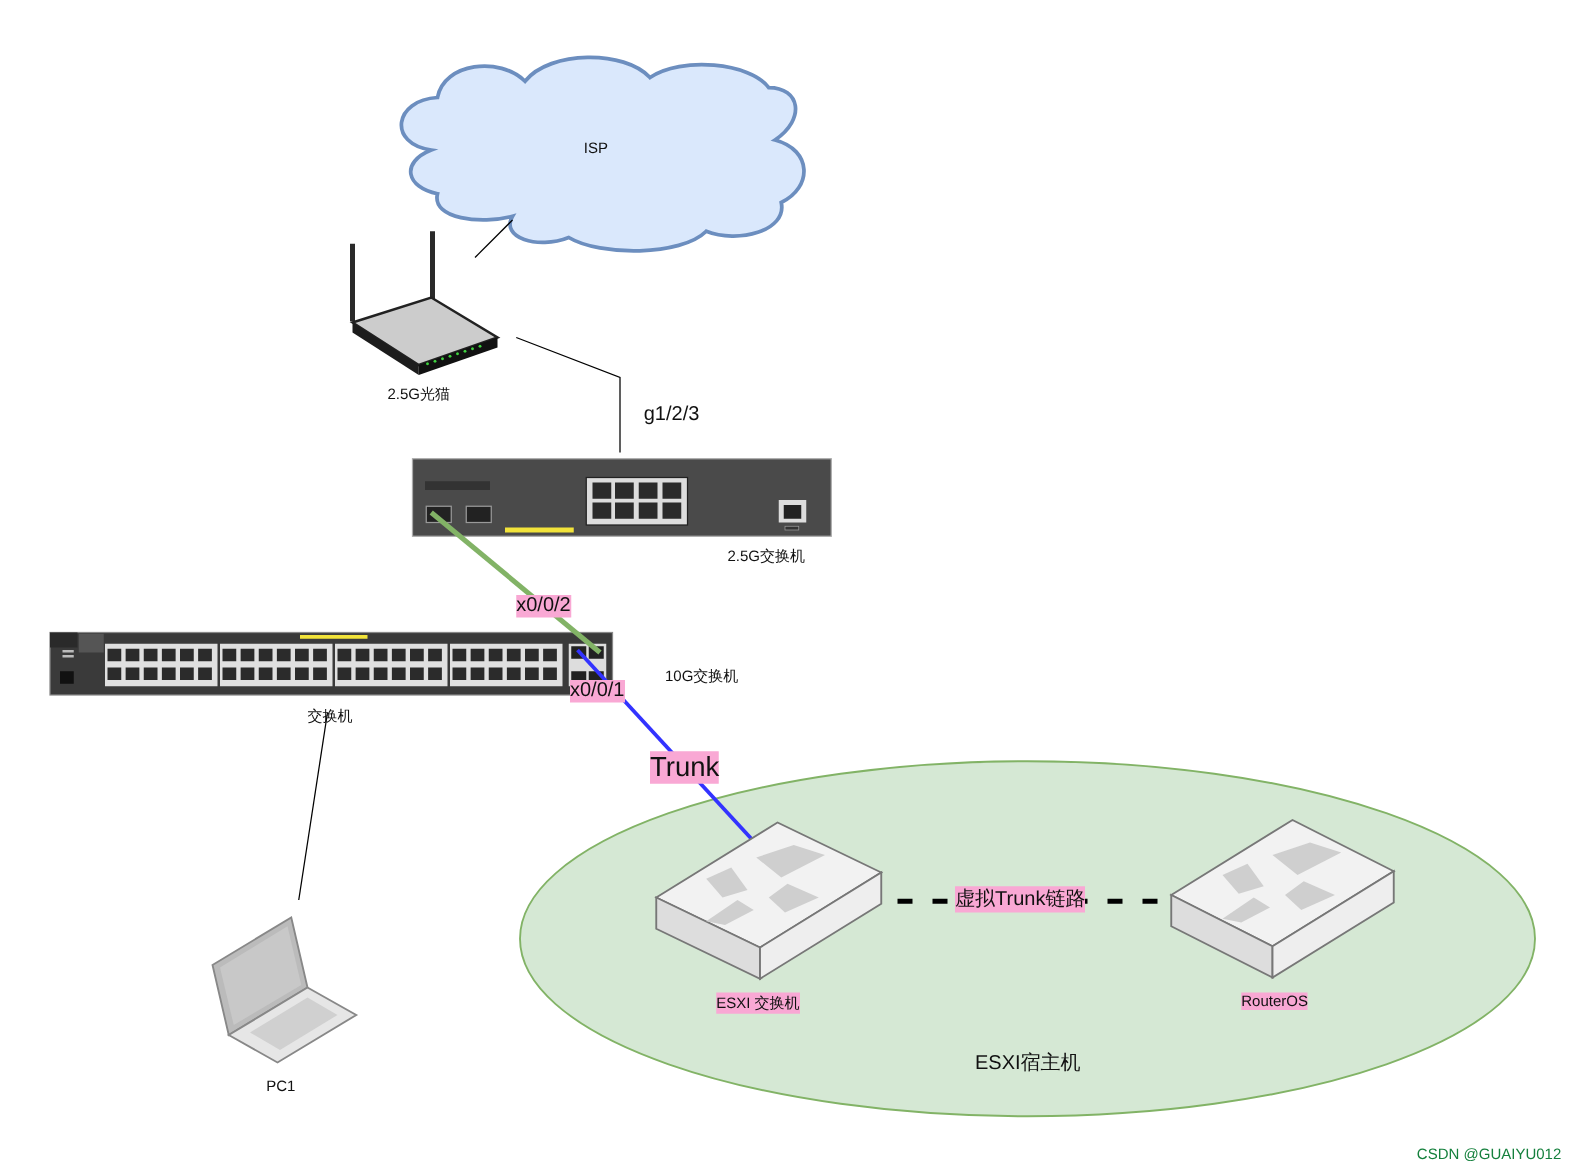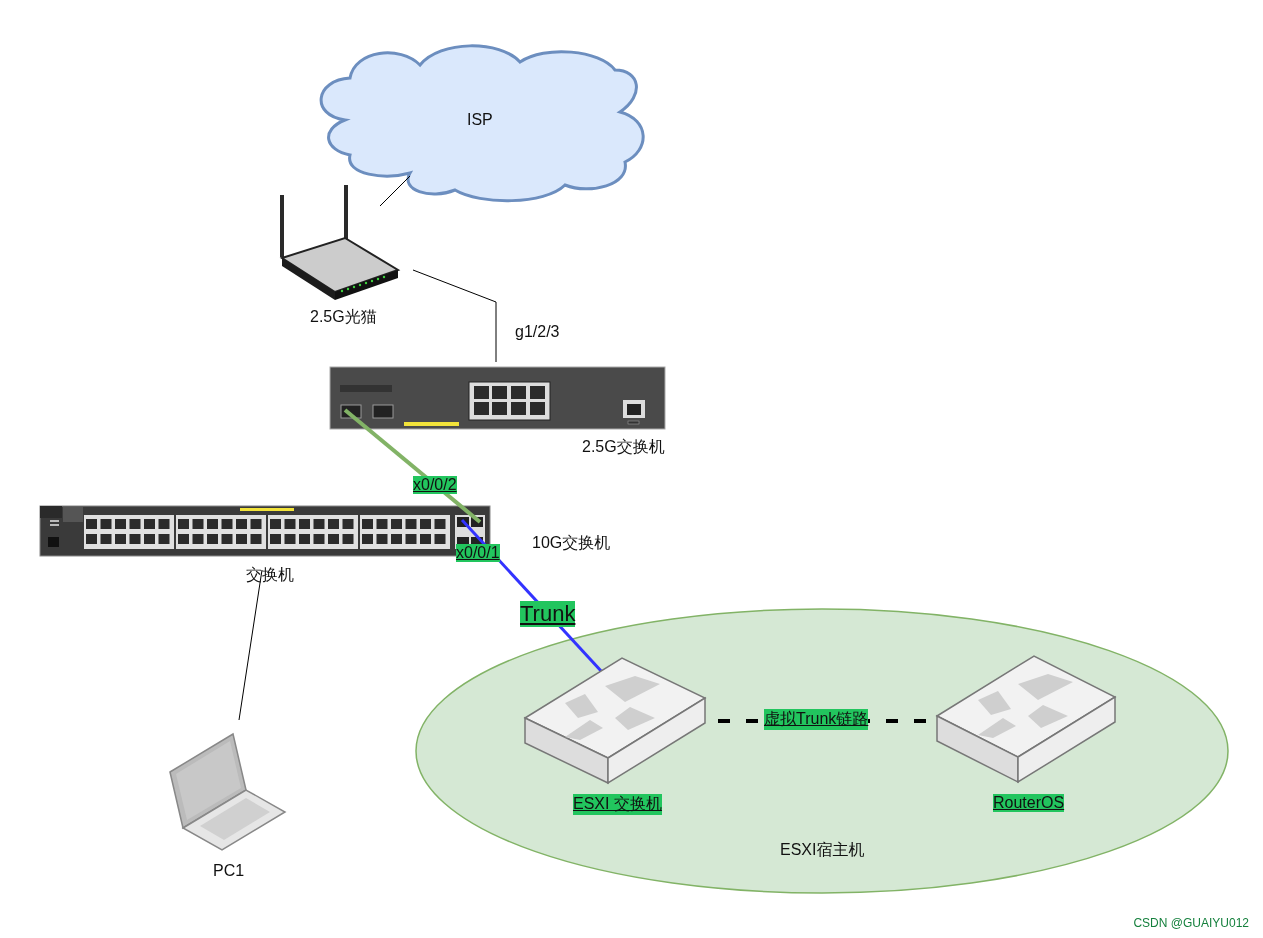--- a/index.html
+++ b/index.html
@@ -1,23 +1,23 @@
 <!DOCTYPE html>
 <html><head>
 <meta charset="utf-8">
 <style>
   html,body{margin:0;padding:0;background:#ffffff;}
   body{width:1263px;height:938px;position:relative;overflow:hidden;font-family:"Liberation Sans","DejaVu Sans",sans-serif;}
   svg{position:absolute;left:0;top:0;}
   .lbl{position:absolute;font-family:"Liberation Sans","DejaVu Sans",sans-serif;color:#111;white-space:nowrap;}
-  .s12{font-size:16px;}
+  .s12{font-size:12px;}
   .s18{font-size:16px;}
   .s22{font-size:22px;}
   .bold{font-weight:normal;}
-  .bgw{background:#22c55e;text-decoration:underline;}
+  .bgw{background:#f9a8d4;}
   .wm{position:absolute;right:14px;bottom:8px;font-size:12px;color:#15803d;}
 </style>
 </head>
 <body>
 
 <svg width="1263" height="938" viewBox="0 0 1263 938">
 
   <ellipse cx="822" cy="751" rx="406" ry="142" fill="#d5e8d4" stroke="#82b366" stroke-width="1.5"></ellipse>
 
   <g>

